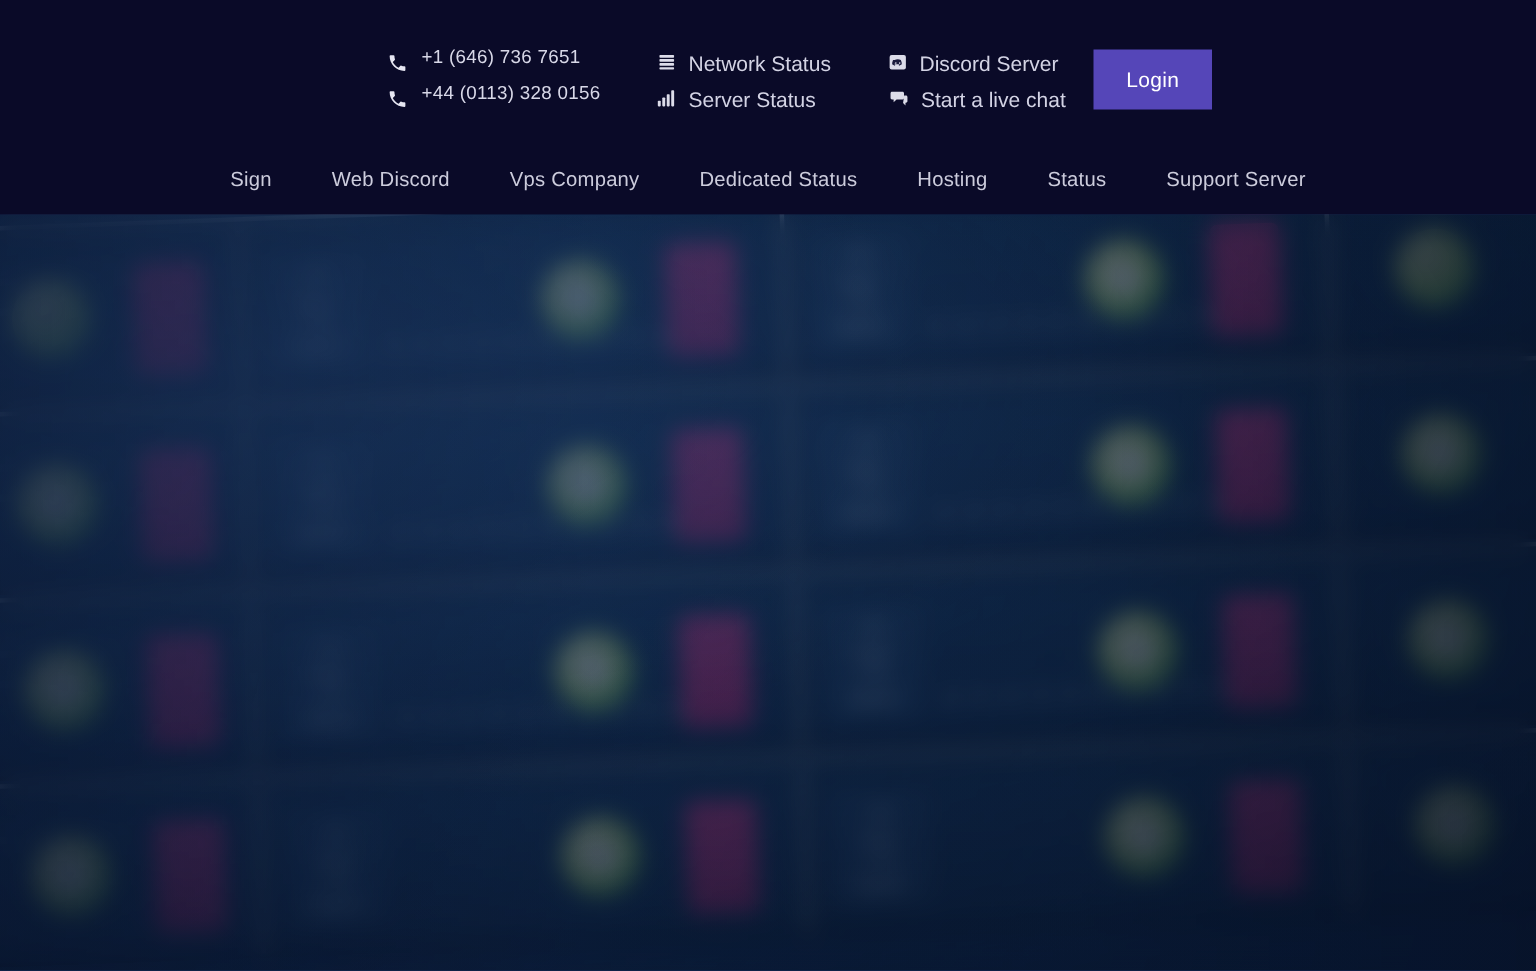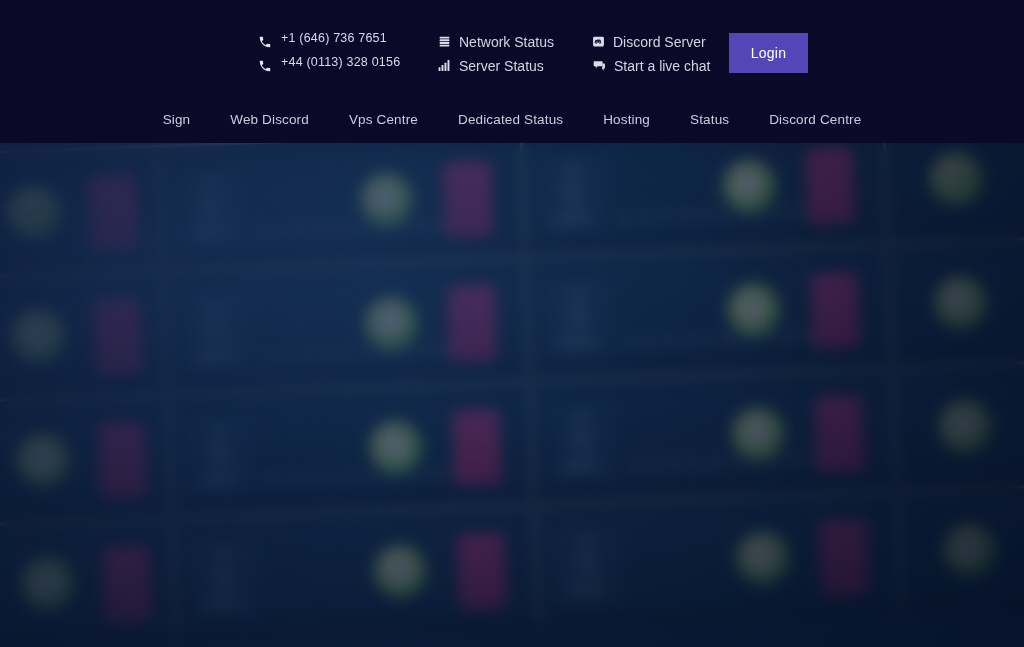--- a/index.html
+++ b/index.html
@@ -231,25 +231,25 @@
     </div>
 
     <div class="auth">
       <button class="btn btn-login">Login</button>
     </div>
   </div>
 
   <nav class="nav">
     <span class="nav-item">Sign</span>
     <span class="nav-item">Web Discord</span>
-    <span class="nav-item">Vps Centre</span>
+    <span class="nav-item">Vps Company</span>
     <span class="nav-item">Dedicated Status</span>
     <span class="nav-item">Hosting</span>
     <span class="nav-item">Status</span>
-    <span class="nav-item">Discord Centre</span>
+    <span class="nav-item">Support Server</span>
   </nav>
 </div>
 
 <div class="hero">
 
   <div class="hero-photo">
     <div class="rack">
 
       <div class="rack-row" style="top:28px;">
         <div class="bay" style="left:0px;   width:250px;">

